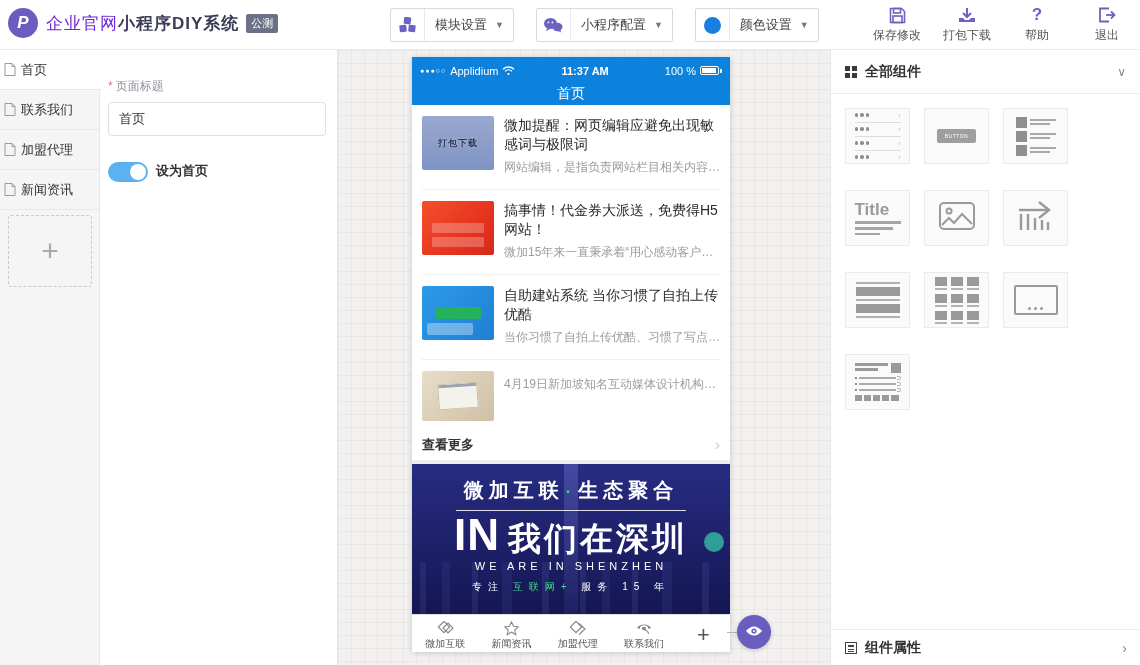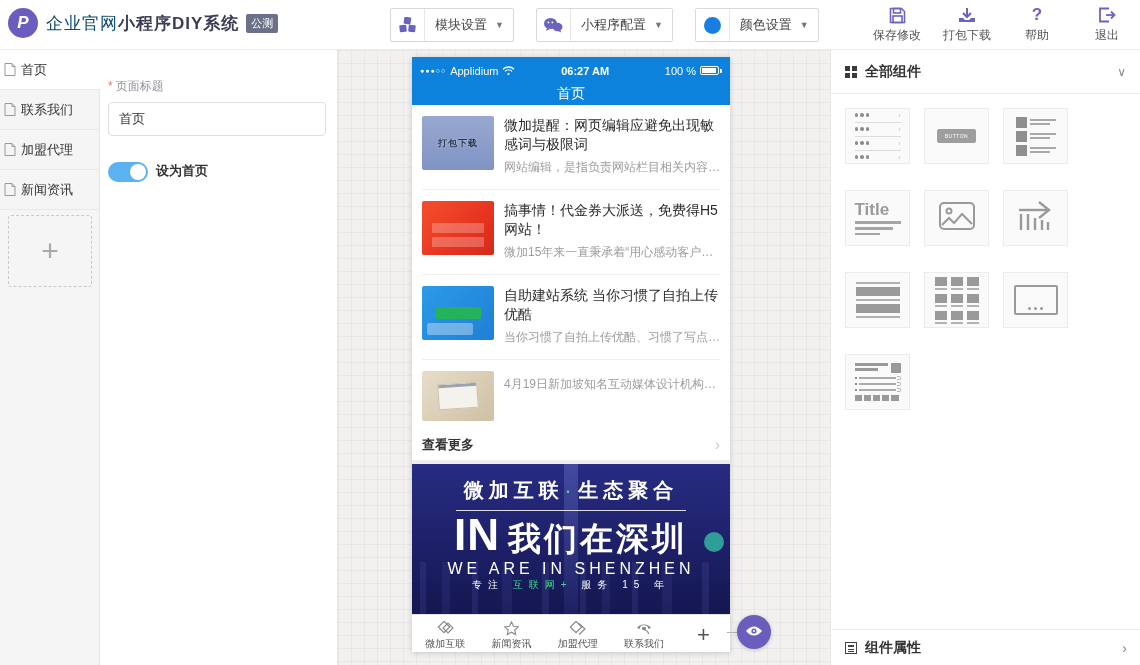--- a/index.html
+++ b/index.html
@@ -3,21 +3,21 @@
 <meta charset="utf-8">
 <style>
   * { margin:0; padding:0; box-sizing:border-box; }
   html,body { width:1140px; height:665px; overflow:hidden; font-family:"Liberation Sans","DejaVu Sans",sans-serif; background:#fff; }
   .app { position:relative; width:1140px; height:665px; }
 
   
   .header { position:absolute; left:0; top:0; width:1140px; height:50px; background:#fff; border-bottom:1px solid #ebebeb; z-index:30; }
   .logo-wrap { position:absolute; left:8px; top:8px; display:flex; align-items:center; }
   .logo-circle { width:30px; height:30px; border-radius:50%; background:#6a5dbf; color:#fff; font-weight:bold; font-size:17px; font-style:italic; display:flex; align-items:center; justify-content:center; }
-  .app-title-light { margin-left:8px; font-size:17px; color:#0c4a6e; letter-spacing:1px; }
+  .app-title-light { margin-left:8px; font-size:17px; color:#6d28d9; letter-spacing:1px; }
   .app-title-bold { font-size:17px; color:#3c3c55; font-weight:bold; letter-spacing:1px; }
   .beta-badge { margin-left:7px; background:#6d7188; color:#fff; font-size:11px; padding:2px 5px; border-radius:2px; }
 
   .toolbar { position:absolute; left:390px; top:8px; display:flex; gap:22px; }
   .tool-btn { display:flex; align-items:center; height:34px; border:1px solid #d9d9d9; border-radius:2px; background:#fff; cursor:pointer; }
   .tool-icon-cell { width:34px; height:100%; display:flex; align-items:center; justify-content:center; border-right:1px solid #e8e8e8; }
   .tool-label { font-size:13px; color:#444; padding:0 8px 0 10px; }
   .caret { font-size:9px; color:#777; padding-right:9px; }
   .color-dot { width:17px; height:17px; border-radius:50%; background:#1a7ee0; }
 
@@ -89,22 +89,22 @@
   .banner { position:relative; height:150px; background:linear-gradient(180deg,#282c82 0%,#1d2068 55%,#141750 100%); overflow:hidden; color:#fff; text-align:center; cursor:pointer; }
   .city { position:absolute; bottom:0; left:0; right:0; height:52px; opacity:.25;
     background:linear-gradient(90deg, transparent 0 8px, #4a4f9e 8px 14px, transparent 14px 30px, #3c4190 30px 38px, transparent 38px 60px, #4a4f9e 60px 66px, transparent 66px 90px, #3c4190 90px 100px, transparent 100px 130px, #4a4f9e 130px 137px, transparent 137px 160px); background-size:160px 100%; }
   .tower { position:absolute; left:152px; top:0; width:14px; height:150px; background:linear-gradient(180deg,rgba(120,130,220,0.35),rgba(80,90,190,0.15)); }
   .b-line1 { position:relative; margin-top:13px; font-size:20px; font-weight:bold; letter-spacing:5px; }
   .b-dot { color:#3ddc84; font-size:16px; margin:0 2px; }
   .b-rule { position:relative; width:230px; height:1px; background:rgba(255,255,255,0.85); margin:6px auto 2px; }
   .b-line2 { position:relative; display:flex; align-items:baseline; justify-content:center; gap:8px; }
   .b-in { font-size:44px; font-weight:bold; letter-spacing:1px; line-height:1; }
   .b-cn { font-size:33px; font-weight:bold; letter-spacing:3px; }
-  .b-line3 { position:relative; font-size:16px; letter-spacing:4px; margin-top:-2px; }
-  .b-line4 { position:relative; font-size:10px; letter-spacing:6px; }
+  .b-line3 { position:relative; font-size:11px; letter-spacing:4px; margin-top:-2px; }
+  .b-line4 { position:relative; font-size:10px; letter-spacing:6px; margin-top:8px; }
   .b-green { color:#3ddc84; }
   .b-circle { position:absolute; right:6px; top:68px; width:20px; height:20px; border-radius:50%; background:#2f9e98; }
 
   .tabbar { height:40px; background:#fff; border-top:1px solid #e3e3e3; display:flex; align-items:center; }
   .tab-item { flex:1; display:flex; flex-direction:column; align-items:center; justify-content:center; cursor:pointer; padding-top:3px; }
   .tab-item svg { display:block; }
   .tab-label { font-size:10px; color:#555; margin-top:1px; }
   .tab-plus { flex:0.8; text-align:center; font-size:22px; color:#555; font-weight:300; cursor:pointer; }
 
   .preview-link { position:absolute; left:389px; top:124px; width:10px; height:1px; background:#b5b5b5; }
@@ -318,21 +318,21 @@
         <div class="statusbar">
           <span class="sig">●●●○○</span>
           <span class="carrier">Applidium</span>
           <span class="wifi">
             <svg width="13" height="10" viewBox="0 0 13 10" fill="none" stroke="#fff" stroke-width="1.3">
                 <path d="M1 3.2 a8 8 0 0 1 11 0"></path>
                 <path d="M3 5.4 a5 5 0 0 1 7 0"></path>
                 <circle cx="6.5" cy="8" r="1.1" fill="#fff" stroke="none"></circle>
               </svg>
           </span>
-          <span class="sb-time">06:27 AM</span>
+          <span class="sb-time">11:37 AM</span>
           <span class="sb-batt">
             <span>100 %</span>
             <span class="batt-body"></span>
               <span class="batt-nub"></span>
           </span>
         </div>
         <div class="nav-title">首页</div>
       </div>
 
       <div class="news-list">

